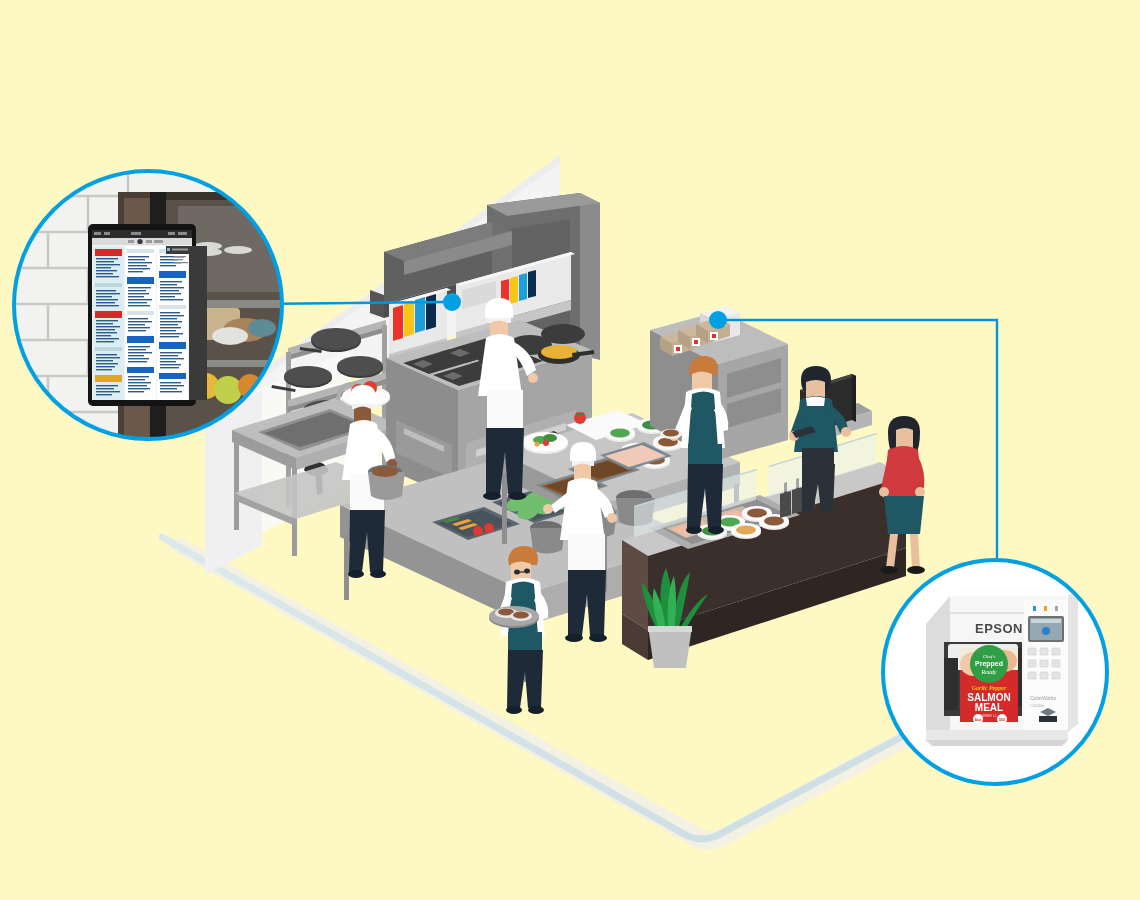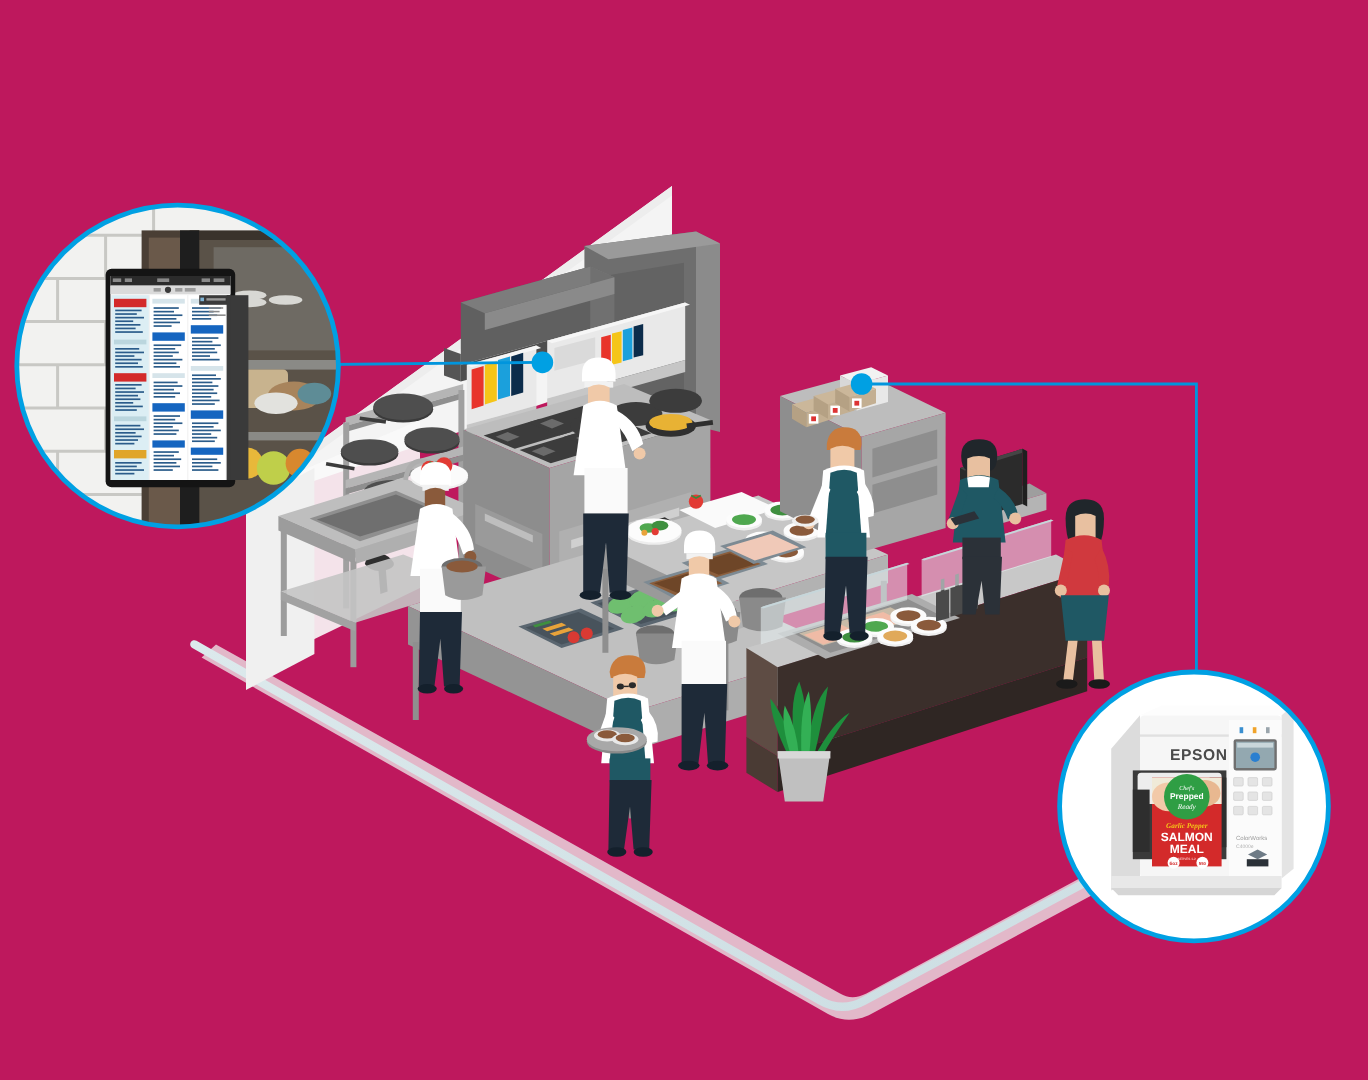--- a/index.html
+++ b/index.html
@@ -6,21 +6,21 @@
   * { box-sizing: border-box; }
   html, body {
     margin: 0; padding: 0;
     background: #ffffff;
     font-family: "Liberation Sans", sans-serif;
   }
   #stage {
     position: relative;
     width: 1140px;
     height: 900px;
-    background: #be185d;
+    background: #fef9c3;
     overflow: hidden;
   }
   #scene { position: absolute; inset: 0; }
   .lbl { position: absolute; color: transparent; font-size: 1px; pointer-events: none; }
 </style>
 </head>
 <body>
 
 <div id="stage">
   <svg id="scene" viewBox="0 0 1140 900" width="1140" height="900" xmlns="http://www.w3.org/2000/svg">

